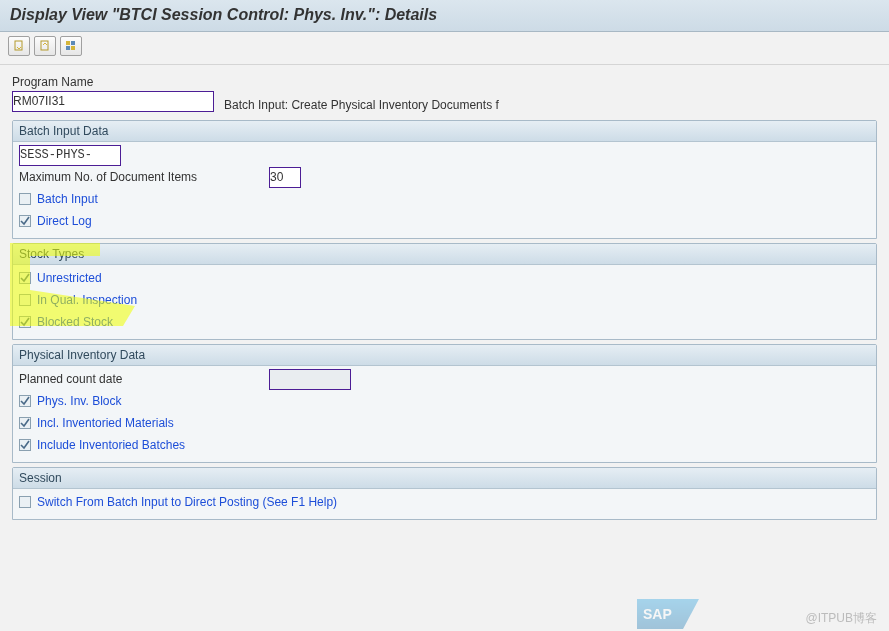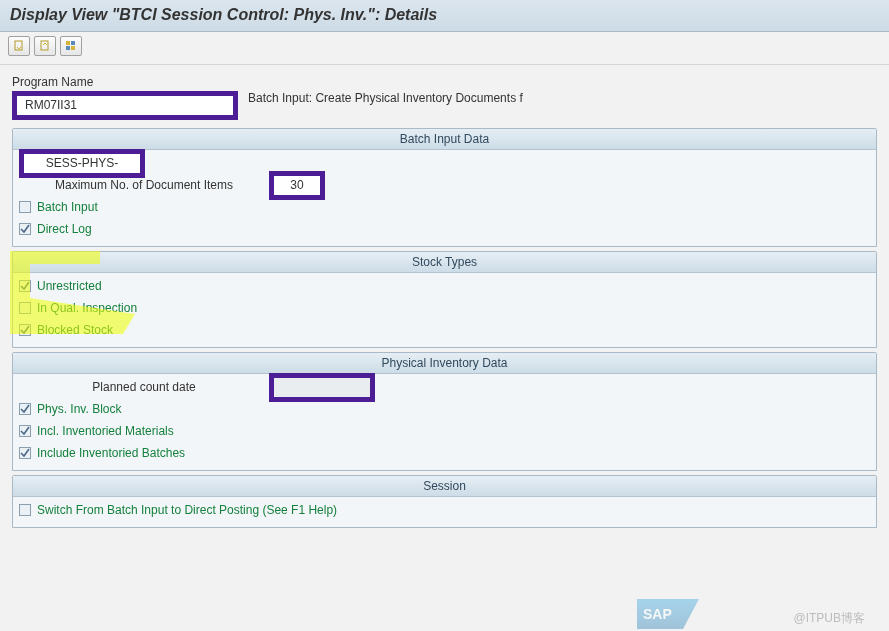--- a/index.html
+++ b/index.html
@@ -37,48 +37,47 @@
     display: inline-flex;
     align-items: center;
     justify-content: center;
     cursor: pointer;
   }
   .content {
     padding: 10px 12px;
   }
   .row {
     display: flex;
-    align-items: flex-start;
+    align-items: flex-end;
     margin-bottom: 4px;
     font-size: 12px;
     color: #333;
   }
   .lbl {
     width: 245px;
     font-size: 12px;
     color: #333;
   }
   .readonly-field {
     background: #fff;
-    border: 5px solid #4c1d95;
-    font-size: 12px;
-    padding: 2px 8px;
+    border: 1px solid #4c1d95;
+    font-size: 12px;
+    padding: 2px 0;
     height: 15px;
     line-height: 15px;
     color: #333;
   }
   .readonly-field.disabled {
     background: #e9edf0;
   }
   .pn-field { width: 200px; margin-right: 10px; }
   .group {
     margin-top: 4px;
     border: 1px solid #a8bac8;
     border-radius: 2px 2px 0 0;
-    text-align: center;
   }
   .group-header {
     background: linear-gradient(#e6eef4, #cddce7);
     font-size: 12px;
     color: #314a5d;
     padding: 3px 6px;
     border-bottom: 1px solid #b3c4d0;
     margin: 0;
   }
   .group-body {
@@ -101,34 +100,34 @@
     height: 12px;
     border: 1px solid #8aa0b0;
     background: #eaf0f4;
     margin-right: 6px;
     position: relative;
     vertical-align: middle;
     box-sizing: border-box;
   }
   .chk.checked svg { display: block; }
   .chk svg { display: none; position: absolute; top: -1px; left: -1px; }
-  .grayed { color: #15803d; }
+  .grayed { color: #1d4ed8; }
   .highlight-z {
     position: absolute;
     pointer-events: none;
   }
   .sap-logo {
     position: absolute;
     right: 190px;
     bottom: 2px;
     opacity: 0.35;
   }
   .watermark {
     position: absolute;
-    right: 24px;
+    right: 12px;
     bottom: 4px;
     font-size: 12px;
     color: #bcbcbc;
     font-family: Arial, sans-serif;
   }
 </style>
 </head>
 <body>
 
 <div class="title-bar">
@@ -165,21 +164,21 @@
   </div>
   <div class="row" style="margin-bottom:8px;">
     <div class="readonly-field pn-field">RM07II31</div>
     <span>Batch Input: Create Physical Inventory Documents f</span>
   </div>
 
   <div class="group">
     <div class="group-header">Batch Input Data</div>
     <div class="group-body">
       <div class="grow">
-        <div class="readonly-field" style="width:100px;">SESS-PHYS-</div>
+        <div class="readonly-field" style="width:100px;font-family:Liberation Mono, monospace;">SESS-PHYS-</div>
       </div>
       <div class="grow">
         <span class="glbl">Maximum No. of Document Items</span>
         <div class="readonly-field" style="width:30px;">30</div>
       </div>
       <div class="grow grayed">
         <span class="chk"></span>
         <span>Batch Input</span>
       </div>
       <div class="grow grayed">

